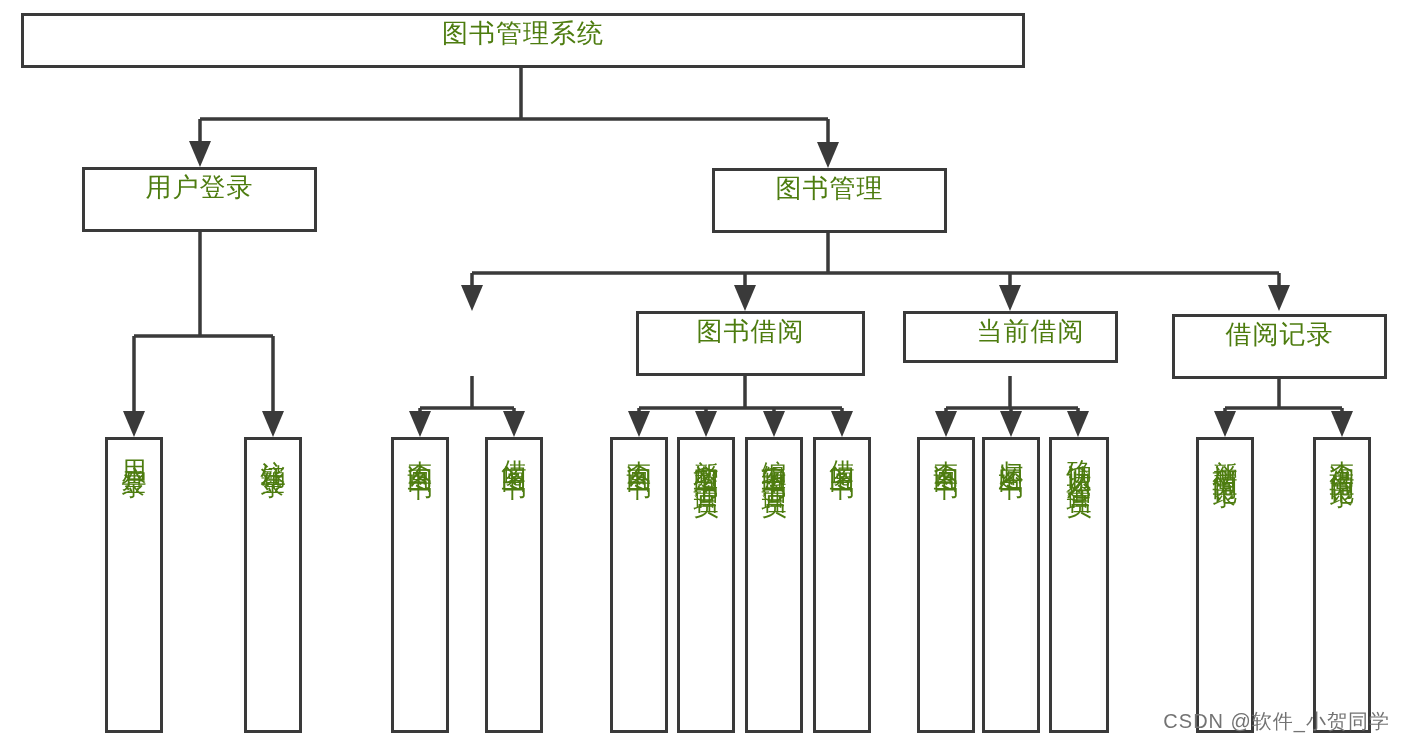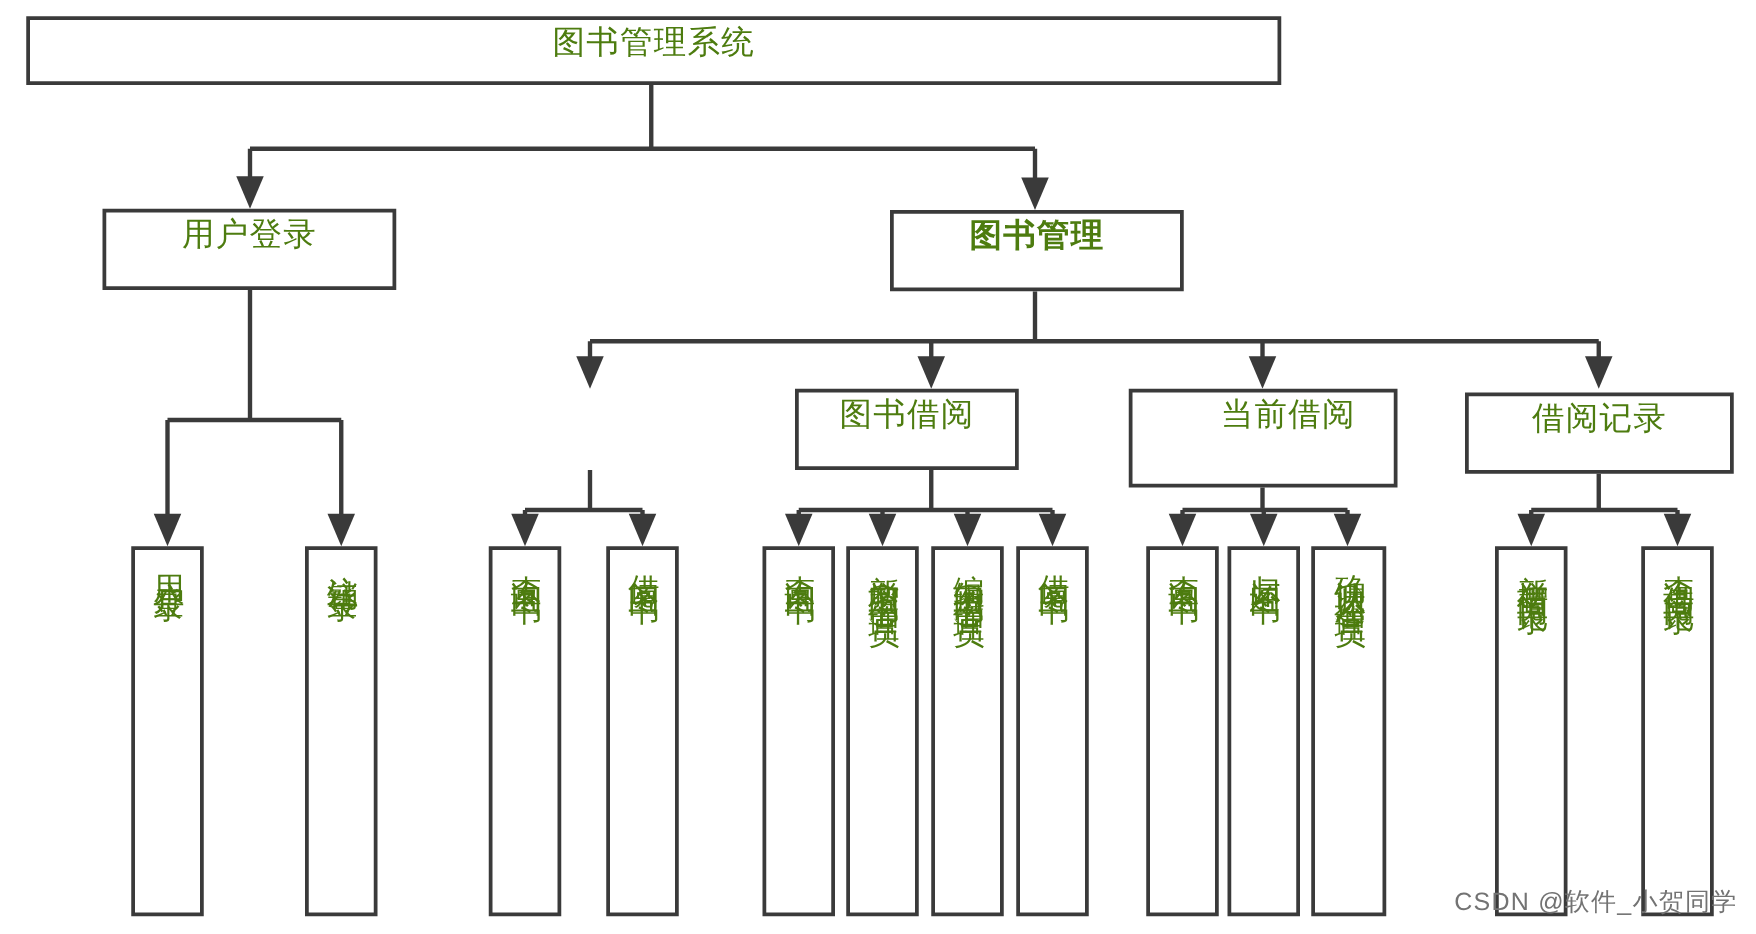--- a/index.html
+++ b/index.html
@@ -90,28 +90,28 @@
     </g>
   </svg>
 
   <div class="node" style="left:21px; top:13px; width:1004px; height:55px;">
     <span class="h-label">图书管理系统</span>
   </div>
 
   <div class="node" style="left:82px; top:167px; width:235px; height:65px;">
     <span class="h-label">用户登录</span>
   </div>
-  <div class="node" style="left:712px; top:168px; width:235px; height:65px;font-weight:bold;">
+  <div class="node" style="left:712px; top:168px; width:235px; height:65px;">
     <span class="h-label">图书管理</span>
   </div>
 
-  <div class="node" style="left:636px; top:311px; width:179px; height:65px;">
+  <div class="node" style="left:636px; top:311px; width:229px; height:65px;">
     <span class="h-label">图书借阅</span>
   </div>
-  <div class="node" style="left:903px; top:311px; width:215px; height:79px;padding-left:40px;">
+  <div class="node" style="left:903px; top:311px; width:215px; height:52px;padding-left:40px;">
     <span class="h-label">当前借阅</span>
   </div>
   <div class="node" style="left:1172px; top:314px; width:215px; height:65px;">
     <span class="h-label">借阅记录</span>
   </div>
 
   <div class="node leaf" style="left:105px; top:437px; width:58px; height:296px;">
     <span class="v-label">用户登录</span>
   </div>
   <div class="node leaf" style="left:244px; top:437px; width:58px; height:296px;">

